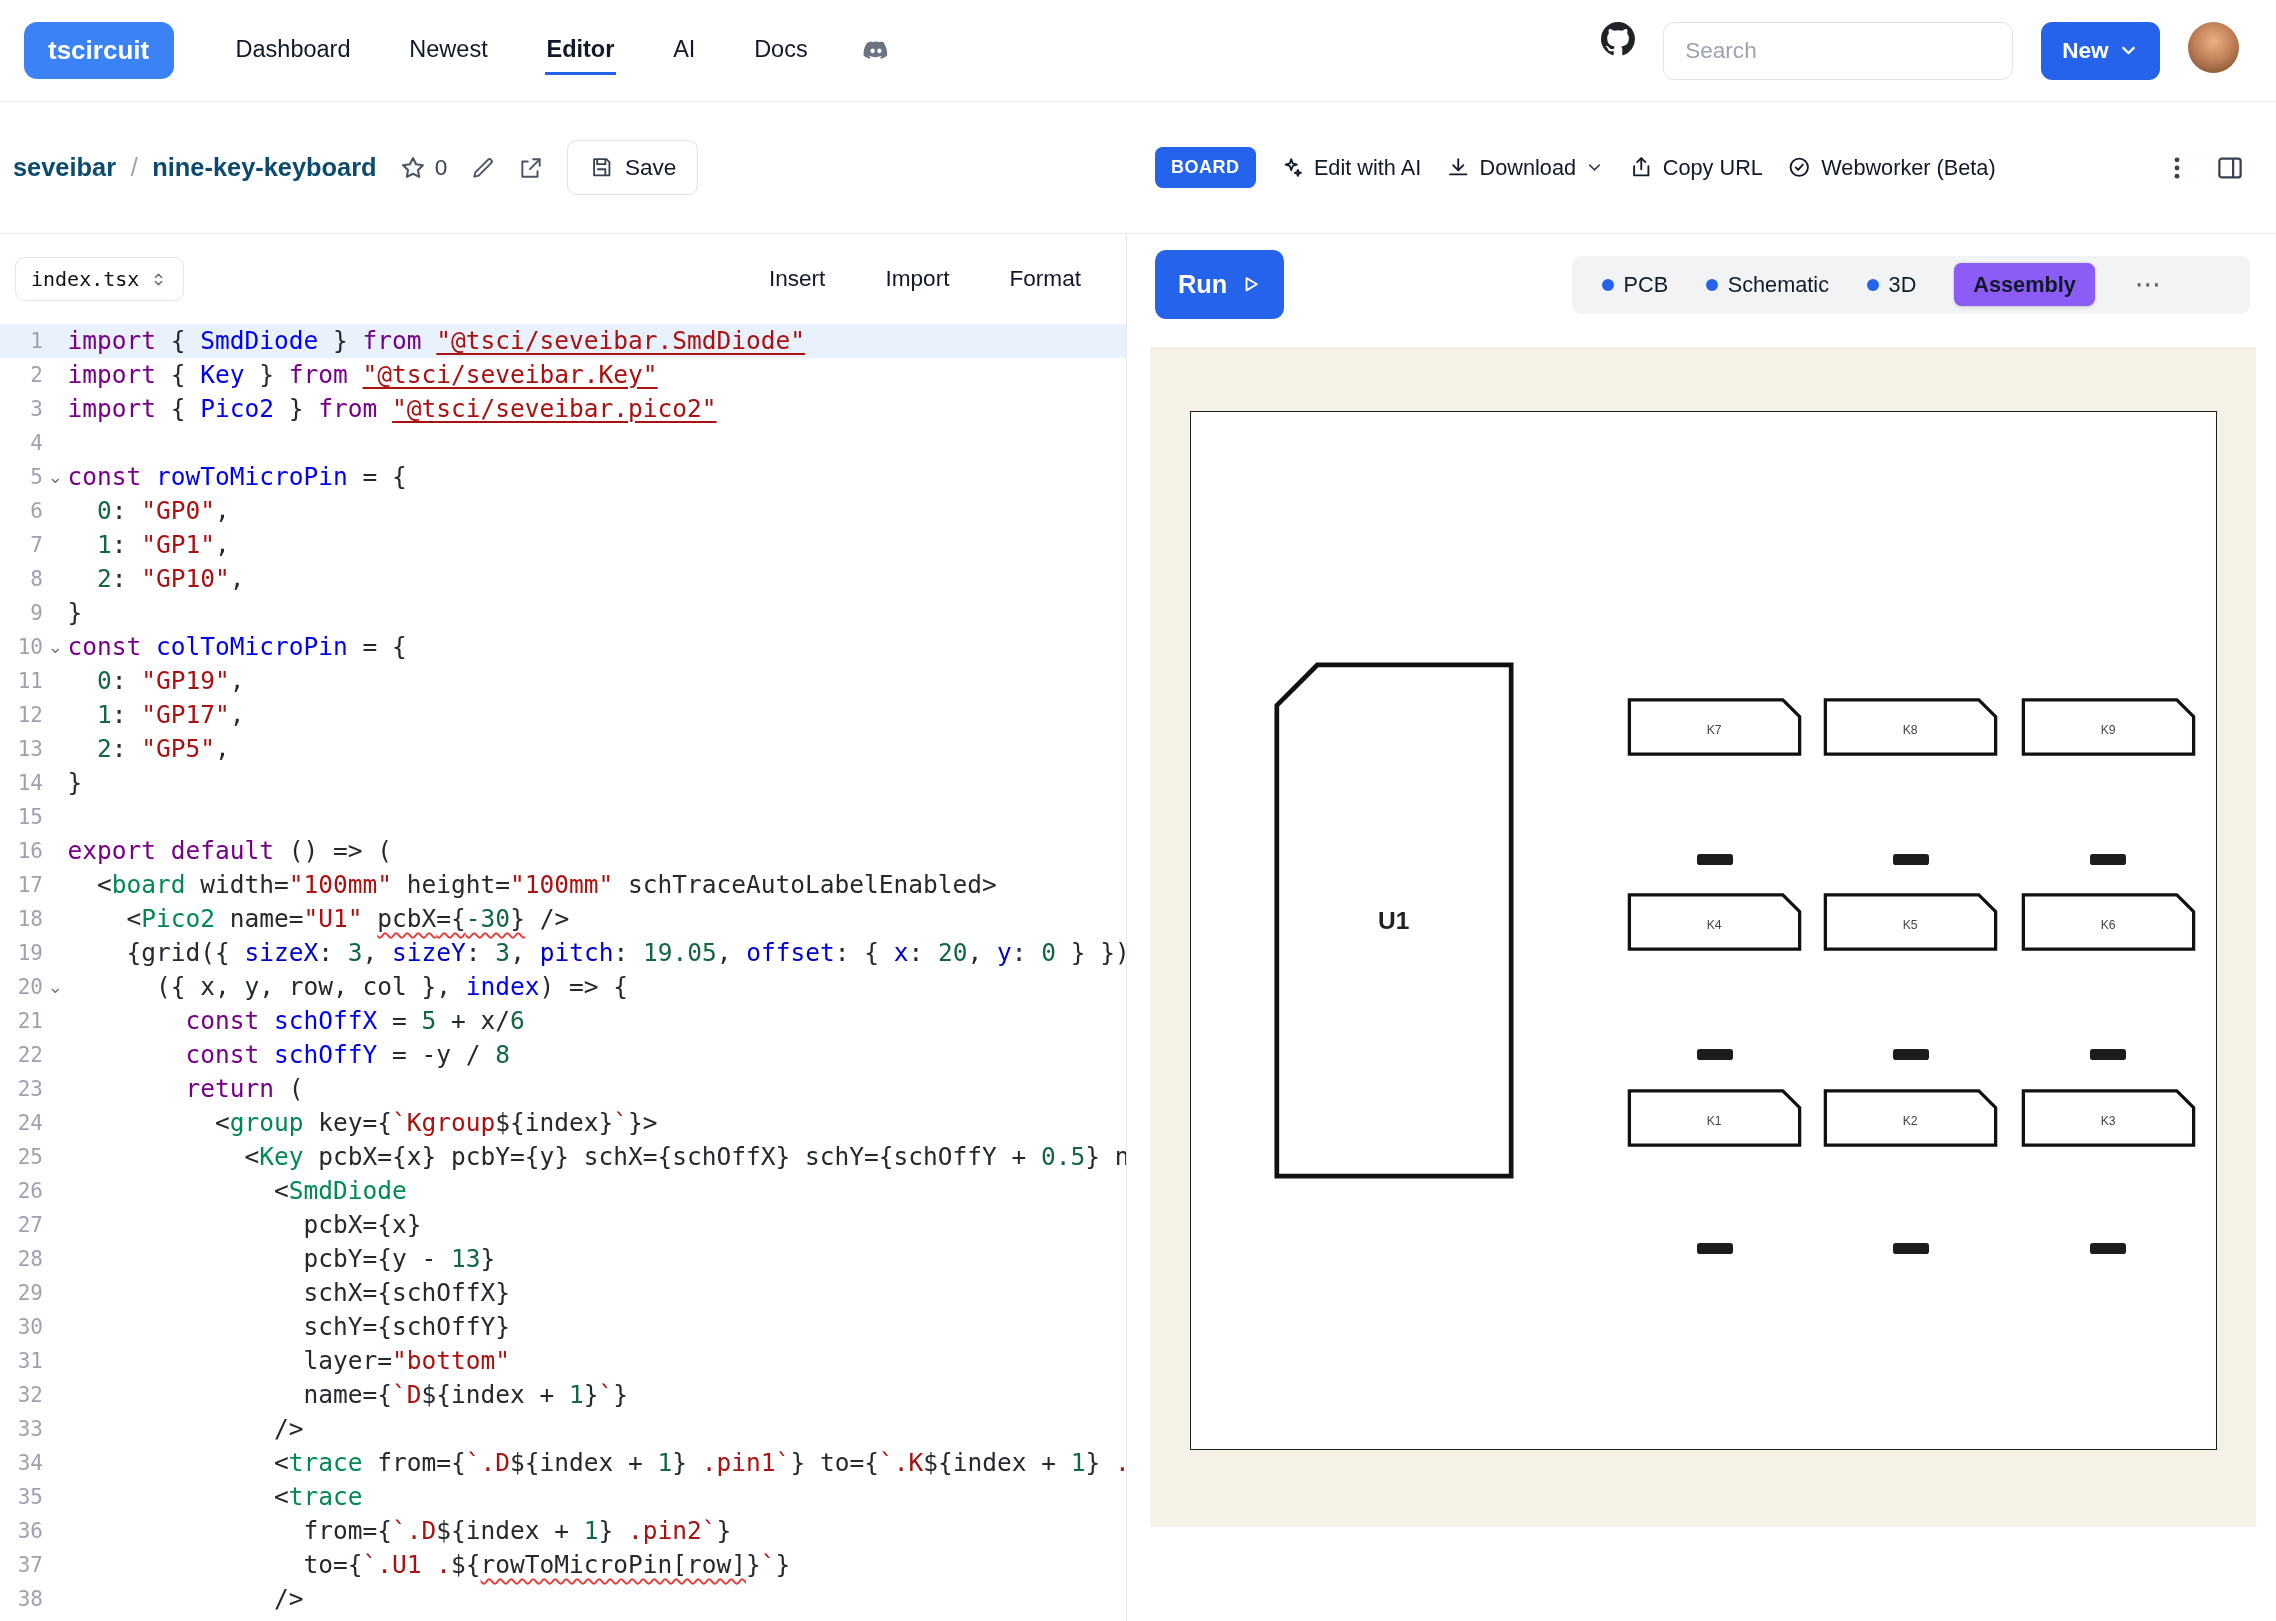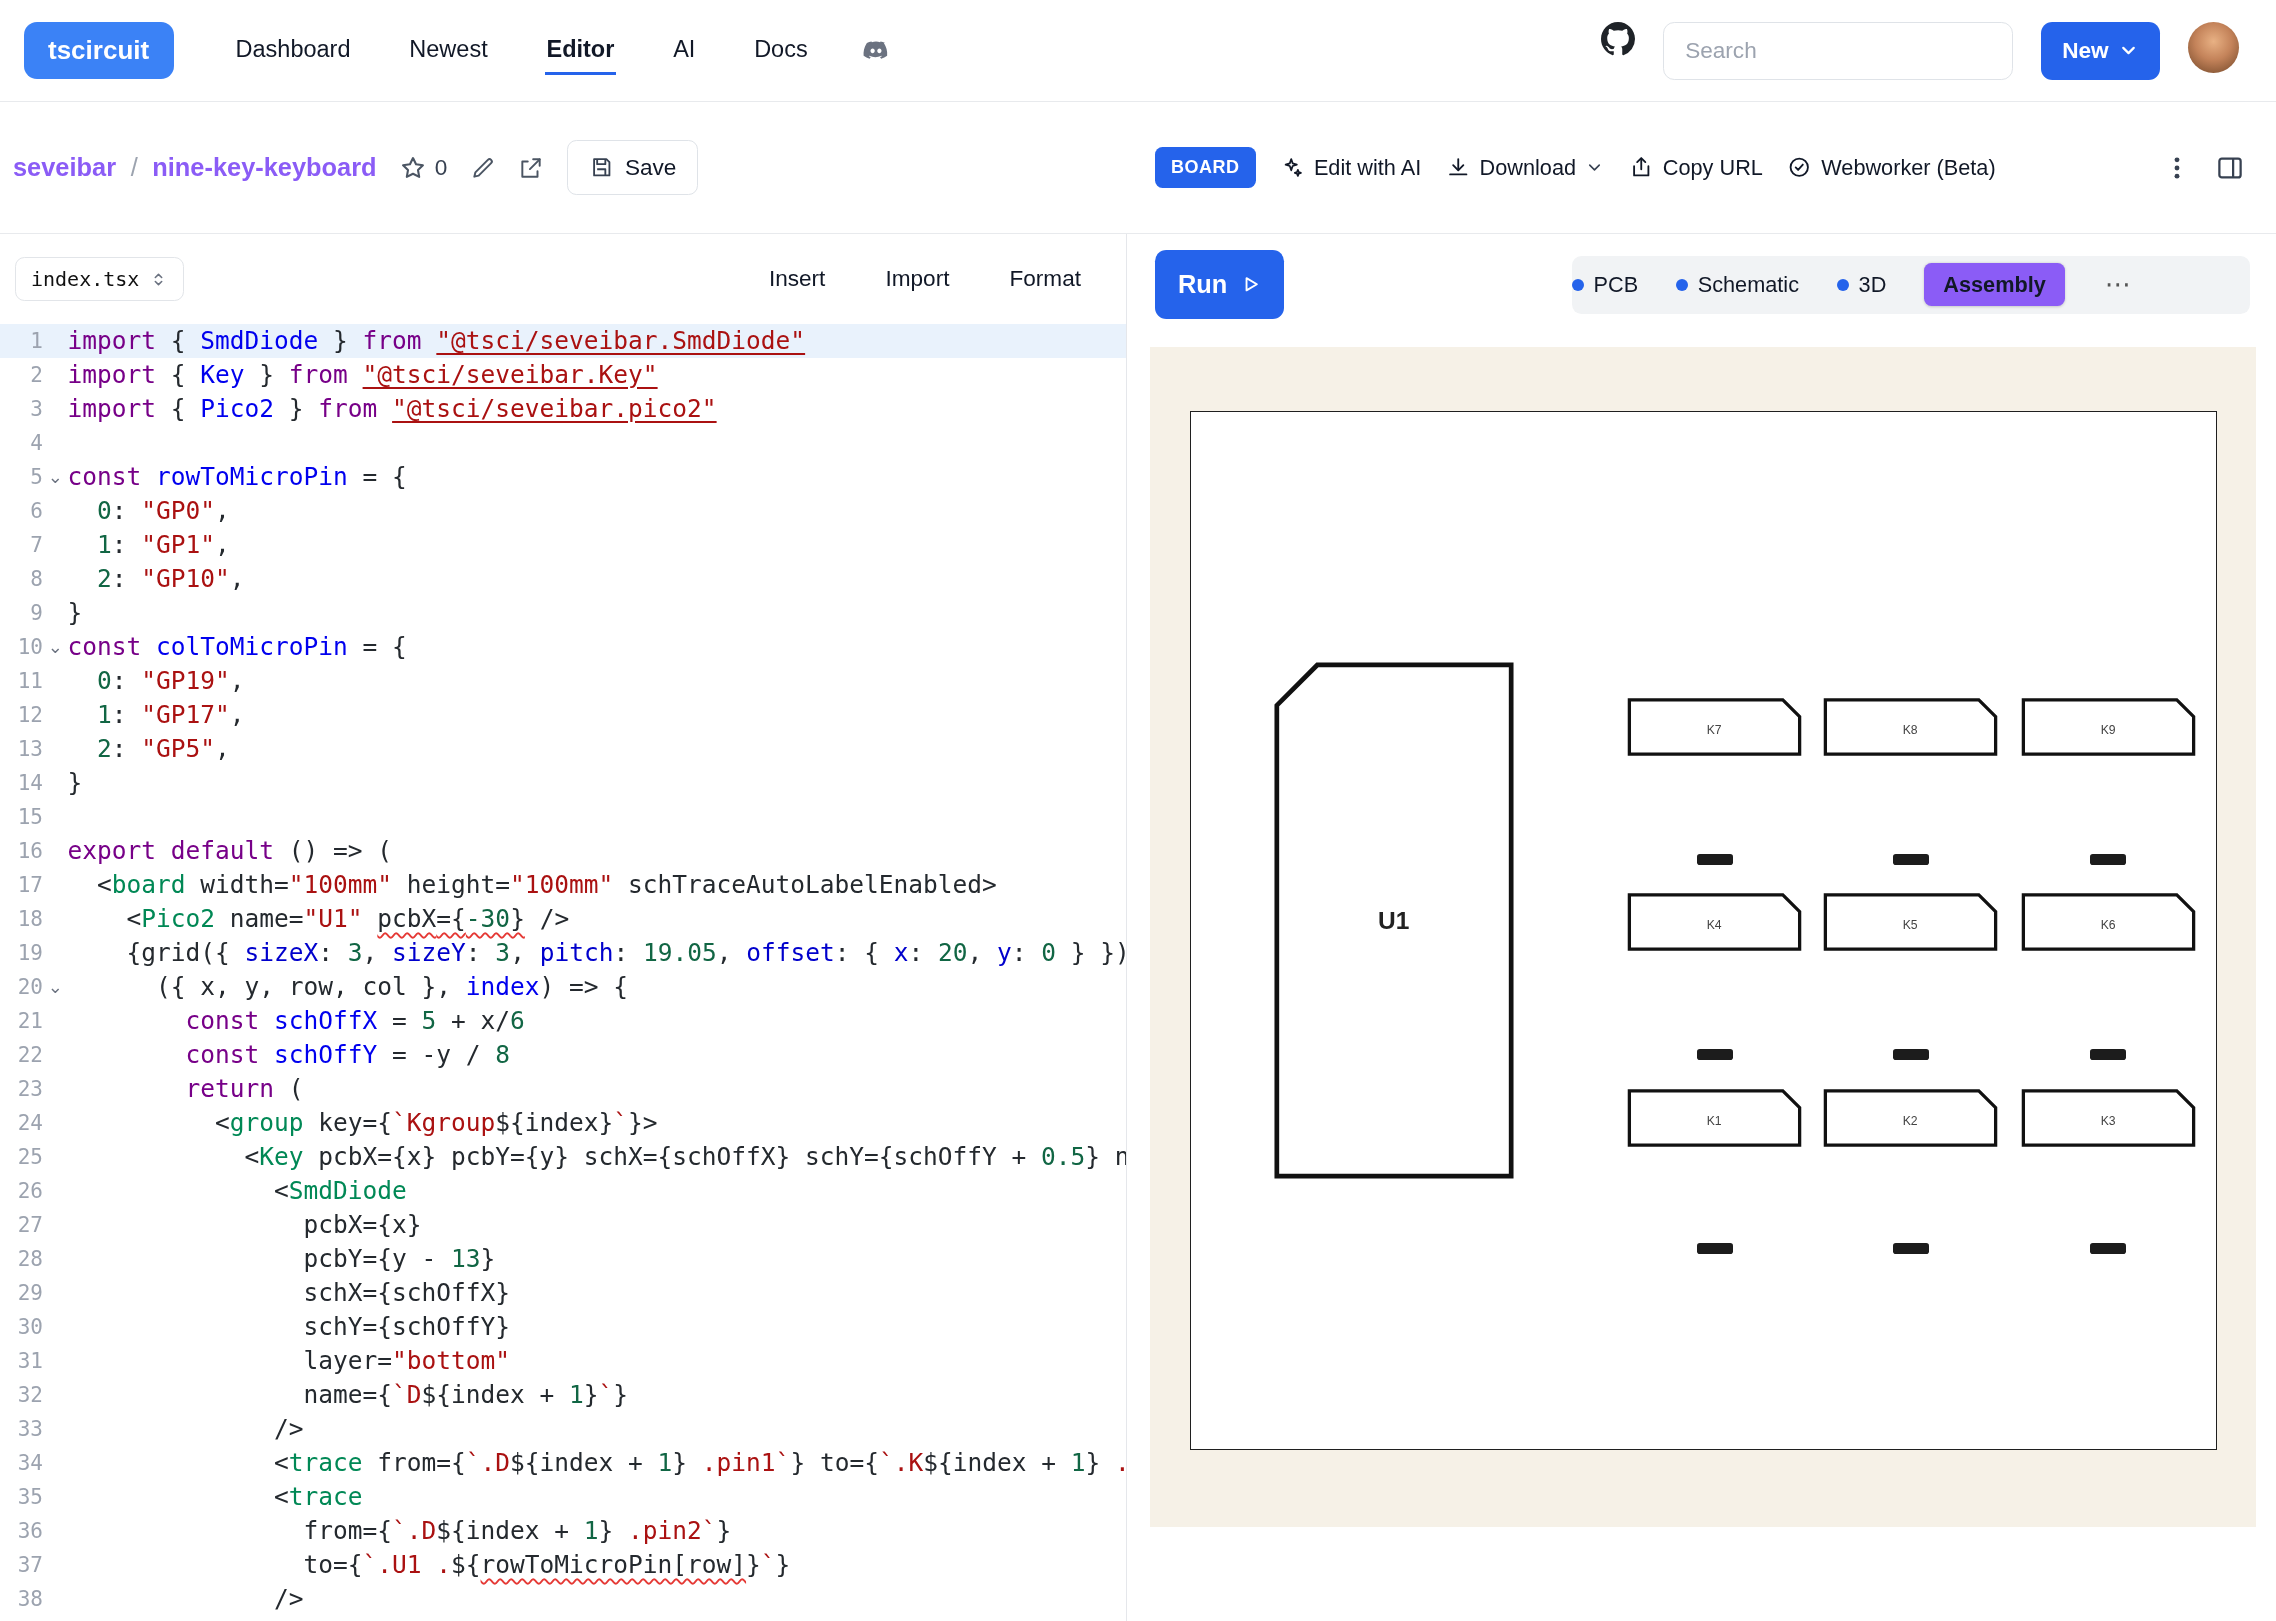--- a/index.html
+++ b/index.html
@@ -22,21 +22,21 @@
   .new-btn{background:#2563eb;color:#fff;border:none;height:58px;padding:0 21px;border-radius:11.3px;
            font-size:22.6px;font-weight:600;display:flex;align-items:center;gap:9.4px;cursor:pointer;font-family:inherit;}
   .avatar{width:51px;height:51px;border-radius:50%;
           background:radial-gradient(circle at 50% 38%,#e8b184 0%,#c4835a 45%,#6e4426 100%);}
 
   
   .project-bar{position:absolute;top:102px;left:0;right:0;height:132px;border-bottom:0.9px solid #e8eaed;
                display:flex;align-items:center;box-sizing:border-box;background:#fff;}
   .pb-left{width:1127px;display:flex;align-items:center;gap:22.6px;padding-left:13px;box-sizing:border-box;flex-shrink:0;}
   .crumb{font-size:25.4px;font-weight:700;}
-  .crumb .owner,.crumb .proj{color:#8b5cf6;cursor:pointer;}
+  .crumb .owner,.crumb .proj{color:#0c4a6e;cursor:pointer;}
   .crumb .sep{color:#9ca3af;font-weight:400;margin:0 7.5px;}
   .iconbtn{display:flex;align-items:center;gap:7.5px;cursor:pointer;color:#4b5563;}
   .star-count{font-size:22.6px;color:#374151;}
   .save-btn{height:55px;border:1.9px solid #dfe3e8;background:#fff;border-radius:9.4px;padding:0 21px;
             display:flex;align-items:center;gap:11.3px;font-size:22.6px;color:#111827;cursor:pointer;font-family:inherit;}
   .pb-right{flex:1;display:flex;align-items:center;gap:24.5px;padding:0 32px 0 28px;box-sizing:border-box;}
   .board-badge{background:#2563eb;color:#fff;font-size:18px;font-weight:700;letter-spacing:0.5px;
                padding:10.4px 16px;border-radius:7.5px;}
   .action{display:flex;align-items:center;gap:9.4px;font-size:21.7px;color:#111827;cursor:pointer;white-space:nowrap;}
   .kebab{margin-left:auto;cursor:pointer;display:flex;align-items:center;}
@@ -67,21 +67,21 @@
   .tok-prop{color:#0000cc;}
   .tok-pln{color:#24292e;}
   .tok-errw{text-decoration:underline wavy #e53935 1.9px;text-underline-offset:4.7px;}
 
   
   .preview-pane{position:absolute;left:1128px;top:0;right:0;height:100%;background:#fff;}
   .run-btn{position:absolute;left:27px;top:16px;width:129px;height:69px;background:#2563eb;border:none;
            border-radius:11.3px;color:#fff;font-size:25.4px;font-weight:600;display:flex;align-items:center;
            justify-content:center;gap:11.3px;cursor:pointer;font-family:inherit;}
   .view-tabs{position:absolute;left:444px;top:21.7px;right:27px;height:58px;background:#f1f3f5;border-radius:9.4px;
-             display:flex;align-items:center;gap:38px;padding:0 0;box-sizing:border-box;font-size:21.7px;}
+             display:flex;align-items:center;gap:38px;padding:0 30px;box-sizing:border-box;font-size:21.7px;}
   .view-tab{display:flex;align-items:center;gap:9.4px;color:#111827;cursor:pointer;}
   .view-tab.active{background:#8b5cf6;border-radius:7.5px;padding:8.5px 19px;font-weight:600;box-shadow:0 0.9px 2.8px rgba(0,0,0,.18);}
   .tab-dot{width:12.2px;height:12.2px;border-radius:50%;background:#2563eb;}
   .tabs-more{color:#555;font-size:26px;cursor:pointer;margin-left:1.9px;}
 
   .canvas{position:absolute;left:21.7px;top:113px;width:1106px;height:1180px;background:#f6f1e7;}
   .pcb-board{position:absolute;left:40px;top:64px;width:1027px;height:1039px;background:#fff;
              border:1.9px solid #1f1f1f;box-sizing:border-box;}
   .chip{position:absolute;left:83px;top:250px;width:240px;height:517px;}
   .chip-label{position:absolute;left:0;top:0;width:100%;height:100%;display:flex;align-items:center;

